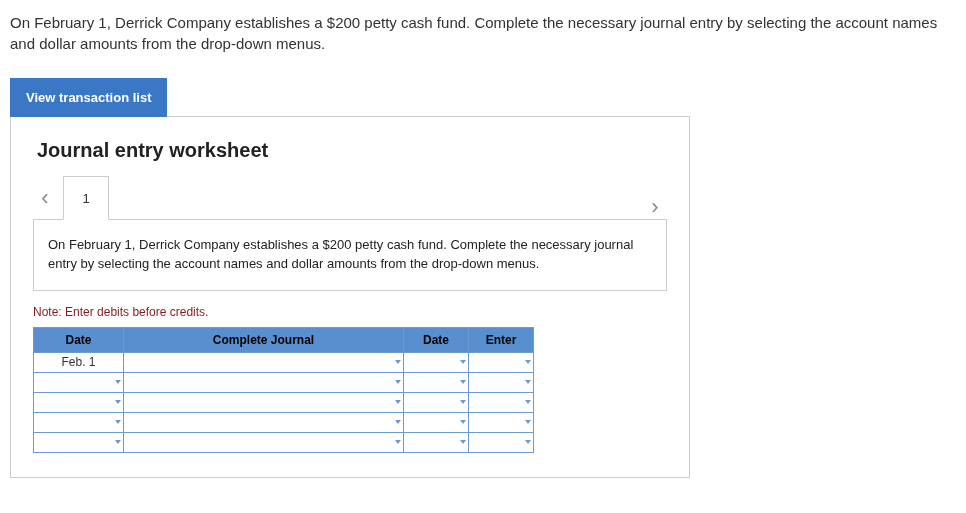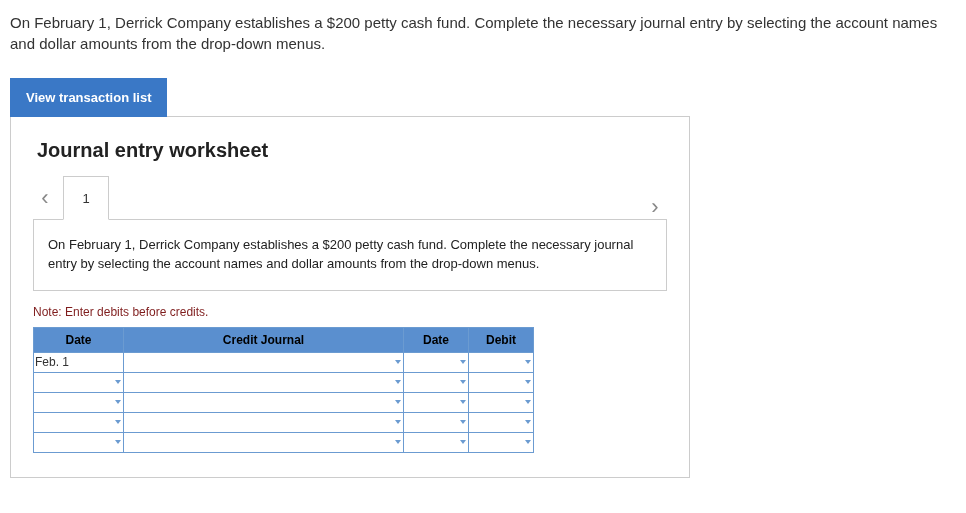--- a/index.html
+++ b/index.html
@@ -97,21 +97,21 @@
     font-size: 12px;
     text-align: center;
     border: 1px solid #6b9bd1;
     padding: 5px 4px;
     white-space: nowrap;
   }
   table.journal td {
     border: 1px solid #6b9bd1;
     height: 20px;
     font-size: 12px;
-    text-align: left;
+    text-align: center;
     background: #fff;
     position: relative;
   }
   table.journal td.dd::after {
     content: "";
     position: absolute;
     right: 2px;
     top: 50%;
     margin-top: -2px;
     border-left: 3px solid transparent;
@@ -144,23 +144,23 @@
   </div>
 
   <div class="prompt-box">On February 1, Derrick Company establishes a $200 petty cash fund. Complete the necessary journal entry by selecting the account names and dollar amounts from the drop-down menus.</div>
 
   <div class="note">Note: Enter debits before credits.</div>
 
   <table class="journal">
     <thead>
       <tr>
         <th class="col-date">Date</th>
-        <th class="col-gj">Credit Journal</th>
+        <th class="col-gj">Complete Journal</th>
         <th class="col-dc">Date</th>
-        <th class="col-dc">Debit</th>
+        <th class="col-dc">Enter</th>
       </tr>
     </thead>
     <tbody>
       <tr>
         <td>Feb. 1</td>
         <td class="dd"></td>
         <td class="dd"></td>
         <td class="dd"></td>
       </tr>
       <tr>

